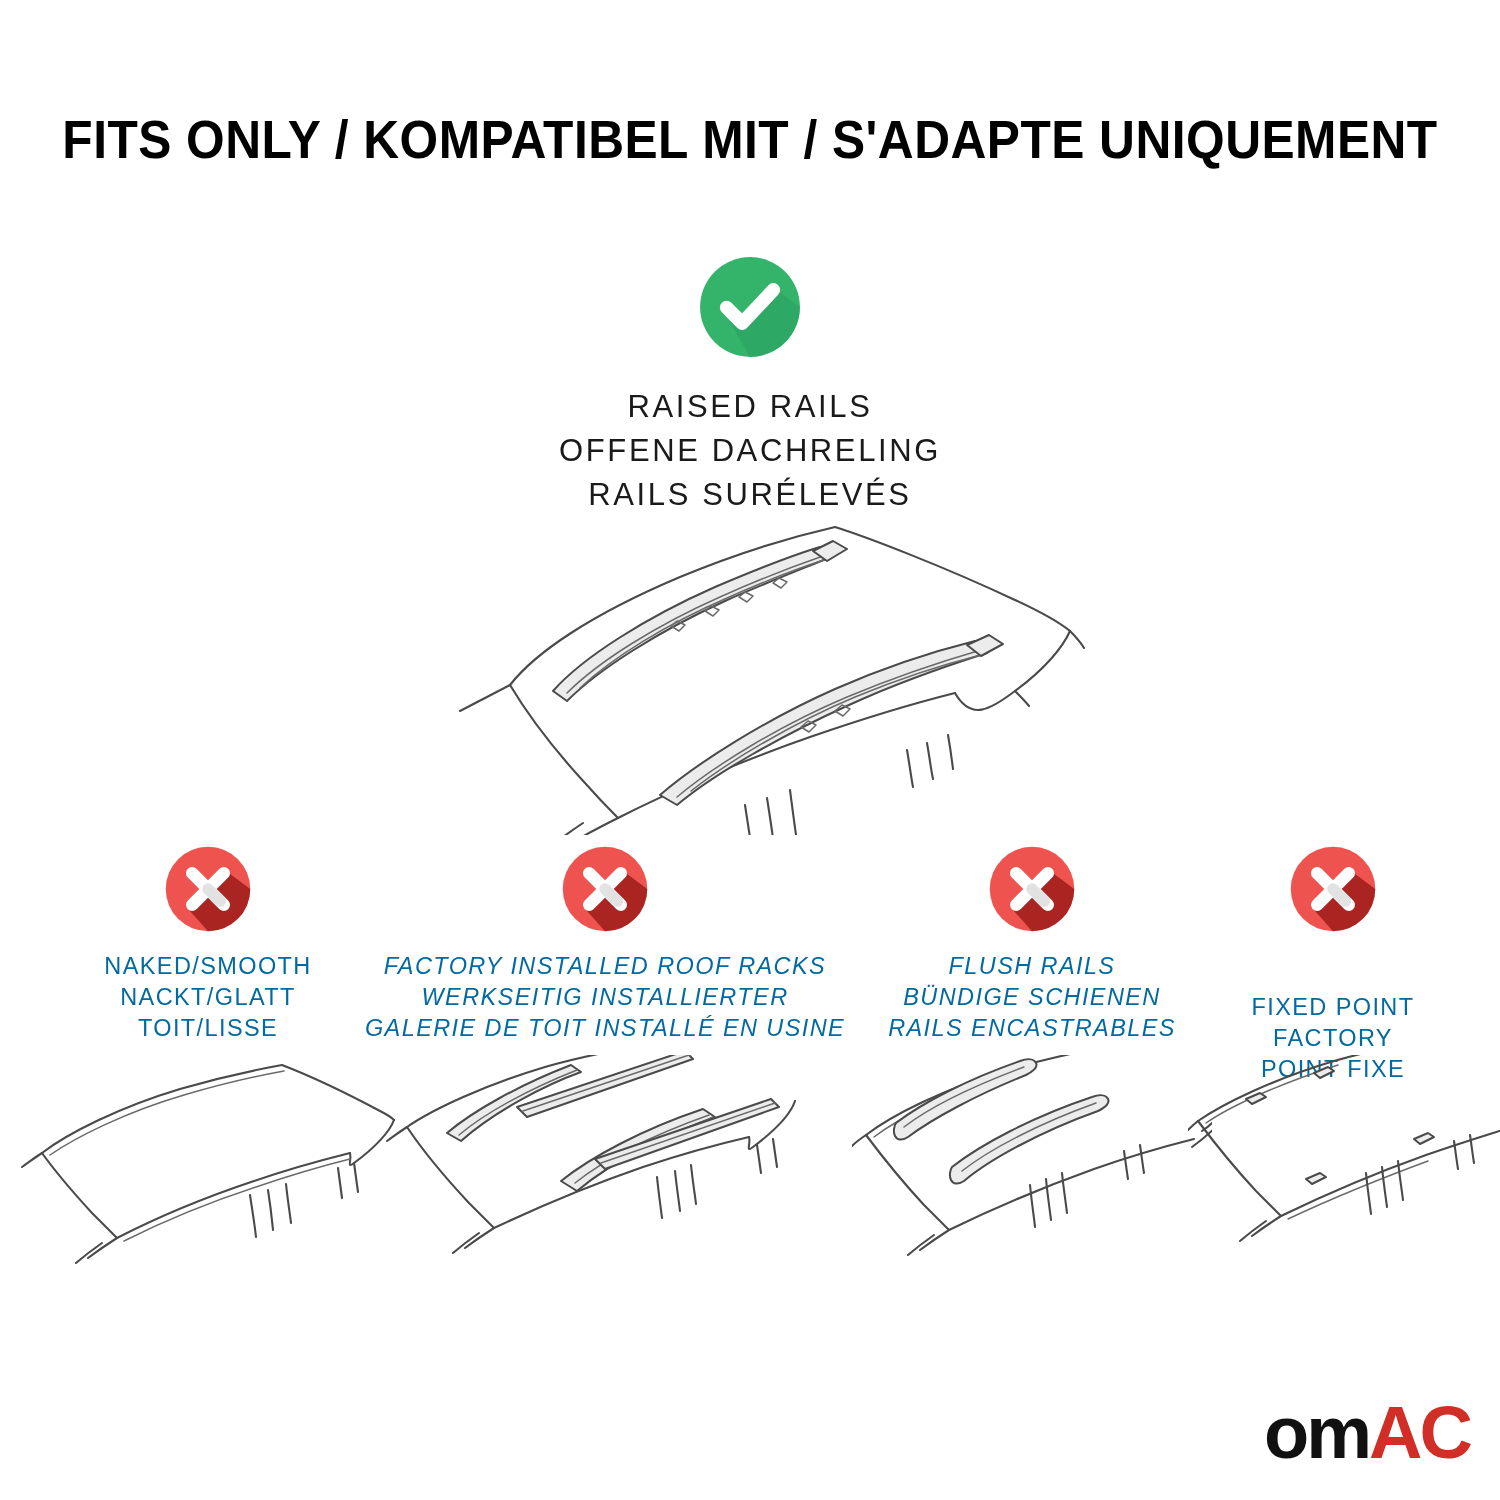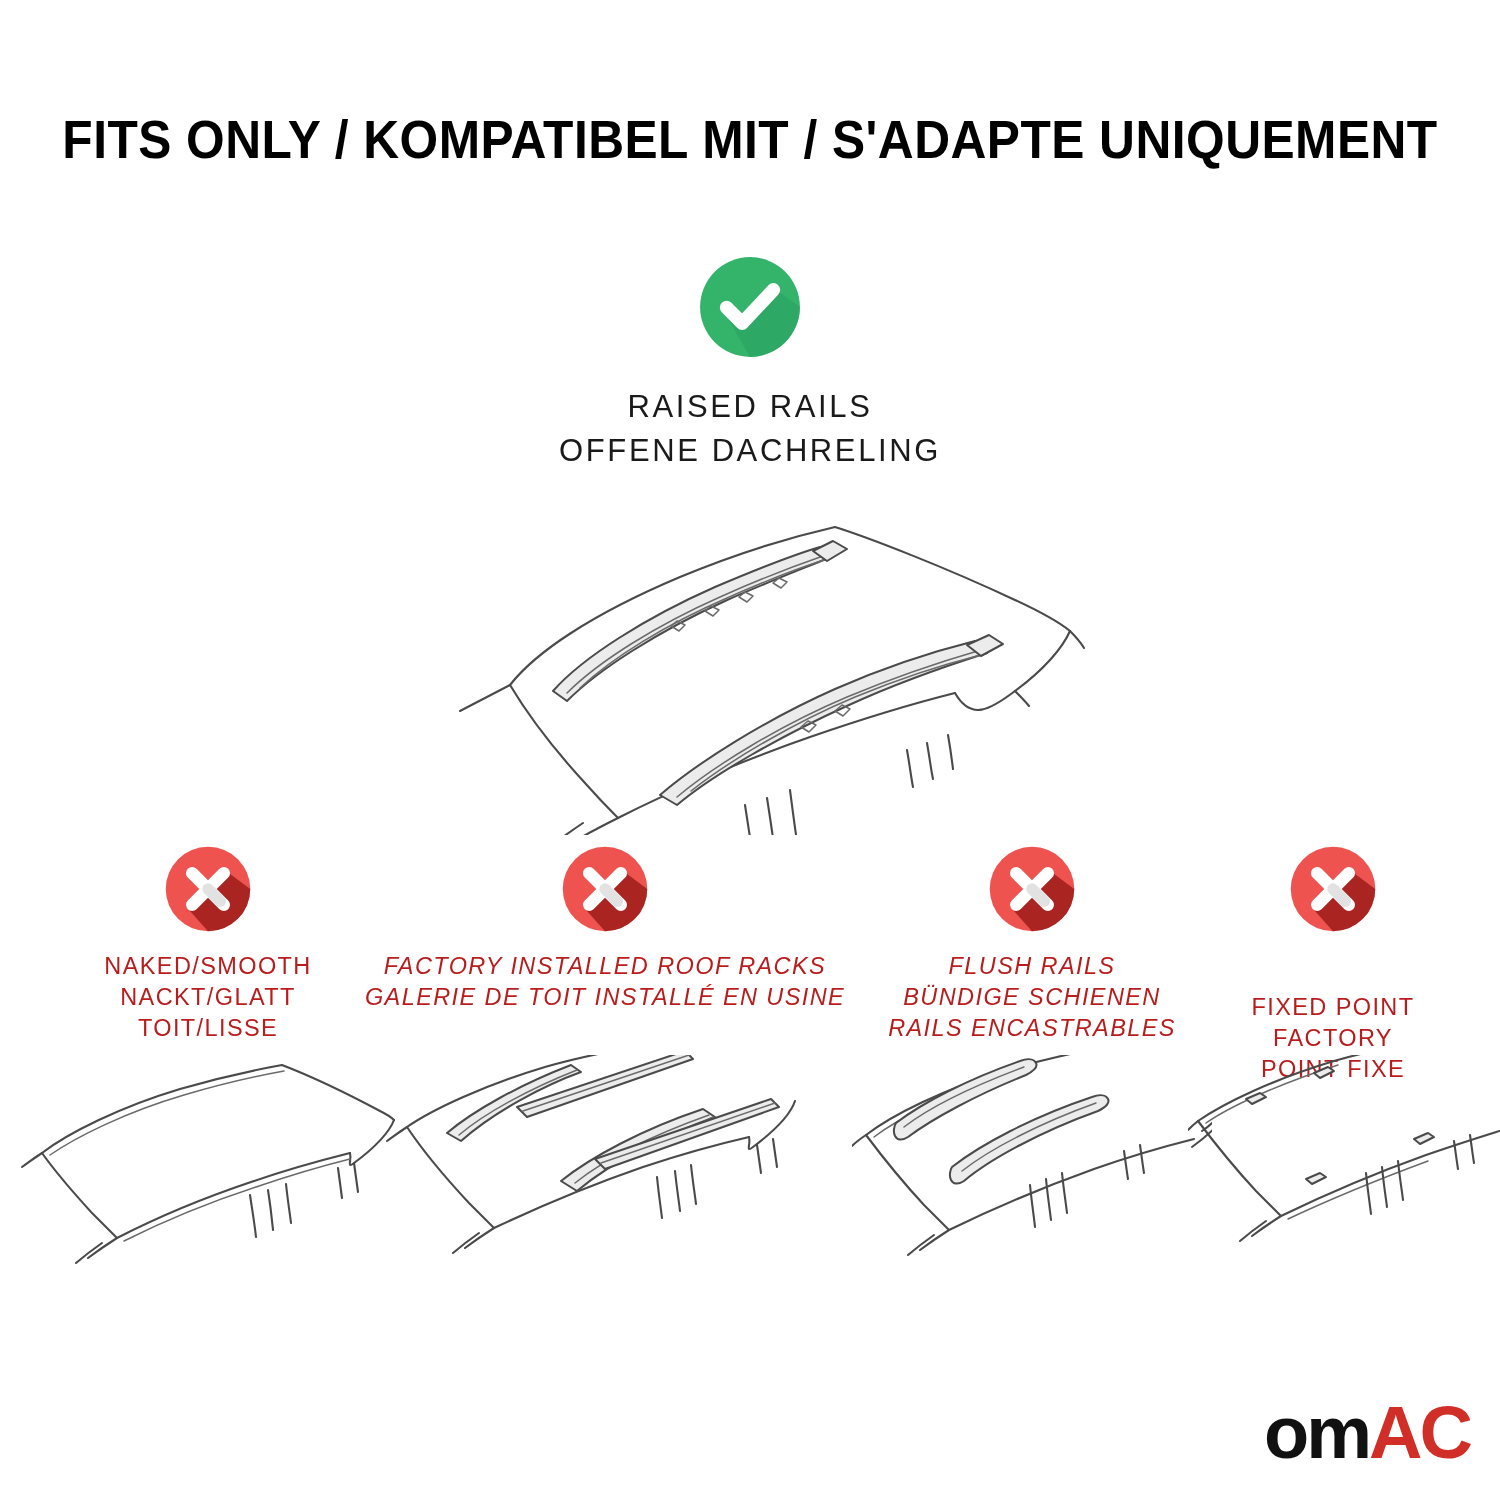--- a/index.html
+++ b/index.html
@@ -92,21 +92,21 @@
     height: 88px;
     display: block;
   }
   .reject-text {
     margin-top: 18px;
     text-align: center;
     font-size: 23.5px;
     font-weight: 400;
     letter-spacing: 1.4px;
     line-height: 1.32;
-    color: #b91c1c;
+    color: #0369a1;
   }
   .reject-text div { white-space: nowrap; }
 
   .reject-illustration {
     position: absolute;
     width: 100%;
   }
   .reject-col.c0 .reject-illustration { top: 210px; }
   .reject-col.c1 .reject-illustration { top: 210px; }
   .reject-col.c2 .reject-illustration { top: 210px; }
@@ -141,20 +141,21 @@
 
   <svg class="check-icon" viewBox="0 0 100 100">
     <circle cx="50" cy="50" r="48" fill="#34b36b"></circle>
     <path d="M50 98 A48 48 0 0 0 98 50 L70 30 L45 62 L31 49 L26 56 Z" fill="#2aa161" opacity="0.55"></path>
     <path d="M27.5 50.5 L42.5 65.5 L72.5 33.5" fill="none" stroke="#ffffff" stroke-width="13" stroke-linecap="round" stroke-linejoin="round"></path>
   </svg>
 
   <div class="approved-text">
     <div>RAISED RAILS</div>
     <div>OFFENE DACHRELING</div>
+    <div>RAILS SURÉLEVÉS</div>
   </div>
 </div>
 
 <div class="hero-illustration">
   <svg viewBox="0 0 680 330" width="680" height="330">
 
     <path class="ln" d="M95 180 C120 148 175 110 265 72 C330 45 385 30 420 22
                         C452 32 530 62 600 95 C628 108 645 118 655 126"></path>
     <path class="ln" d="M95 180 C110 205 135 240 170 278 C185 295 196 306 203 313"></path>
     <path class="ln" d="M203 313 C248 290 320 258 395 232 C450 213 500 198 540 188"></path>
@@ -233,20 +234,21 @@
   <div class="reject-col c1">
     <svg class="x-icon" viewBox="0 0 100 100">
       <circle cx="50" cy="50" r="48" fill="#ef5350"></circle>
       <path d="M50 98 A48 48 0 0 0 98 50 L66 26 L33 62 L25 70 Z" fill="#9e1c19" opacity="0.85"></path>
       <path d="M32 32 L68 68" stroke="#ffffff" stroke-width="14" stroke-linecap="round"></path>
       <path d="M68 32 L32 68" stroke="#ffffff" stroke-width="14" stroke-linecap="round"></path>
       <path d="M50 50 L64 64" stroke="#e2e2e2" stroke-width="13" stroke-linecap="round"></path>
     </svg>
     <div class="reject-text">
       <div>FACTORY INSTALLED ROOF RACKS</div>
+      <div>WERKSEITIG INSTALLIERTER</div>
       <div>GALERIE DE TOIT INSTALLÉ EN USINE</div>
     </div>
     <div class="reject-illustration">
       <svg viewBox="0 0 440 240" width="440" height="240">
 
         <path class="ln" d="M22 72 C48 54 100 30 160 12 C198 1 228 -4 248 -8"></path>
         <path class="ln" d="M22 72 C34 90 56 118 84 148 C96 160 104 168 109 173"></path>
         <path class="ln" d="M109 173 C145 156 200 132 258 112 C300 98 338 88 364 82"></path>
         <path class="ln" d="M410 46 C406 58 392 74 368 92 C360 98 366 90 364 82"></path>
 

